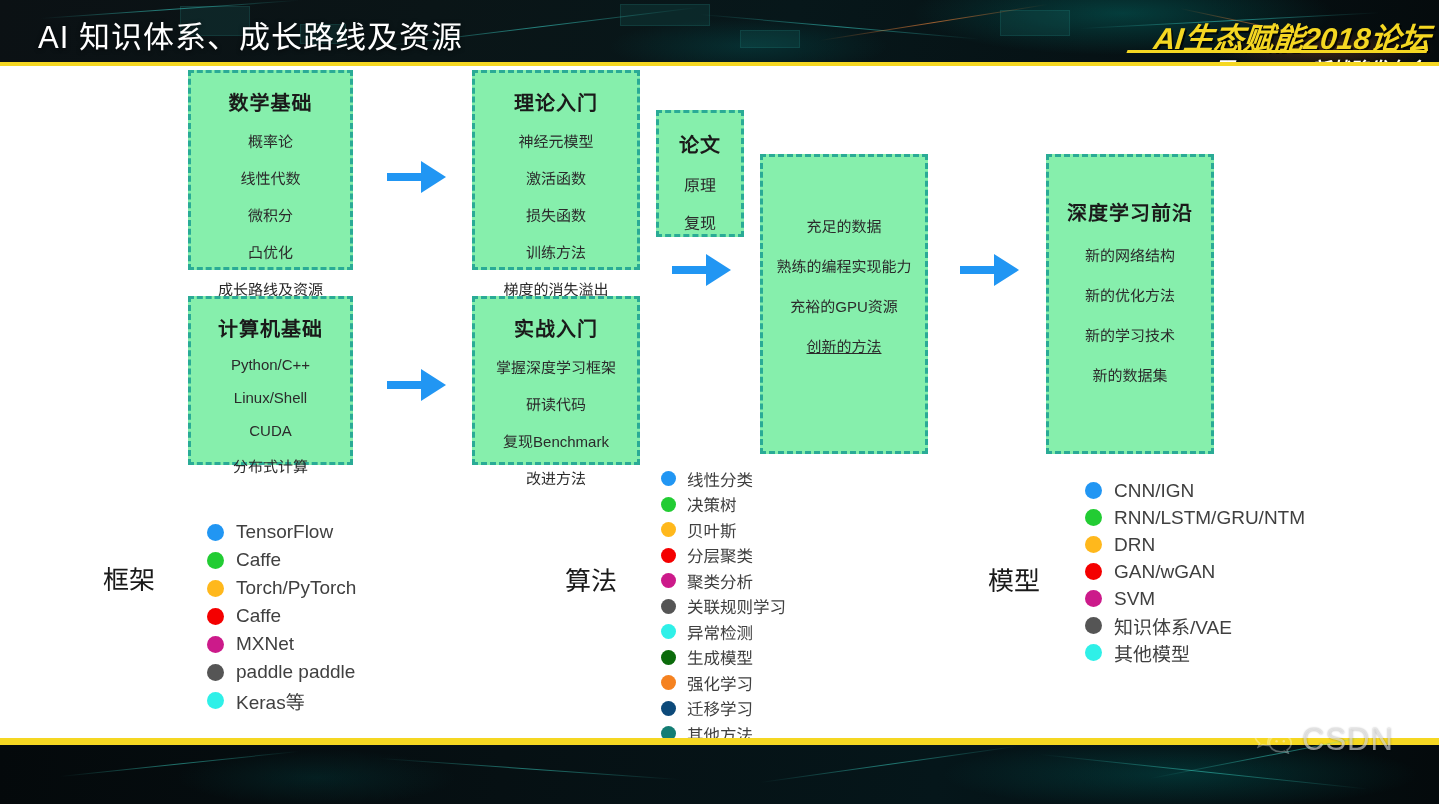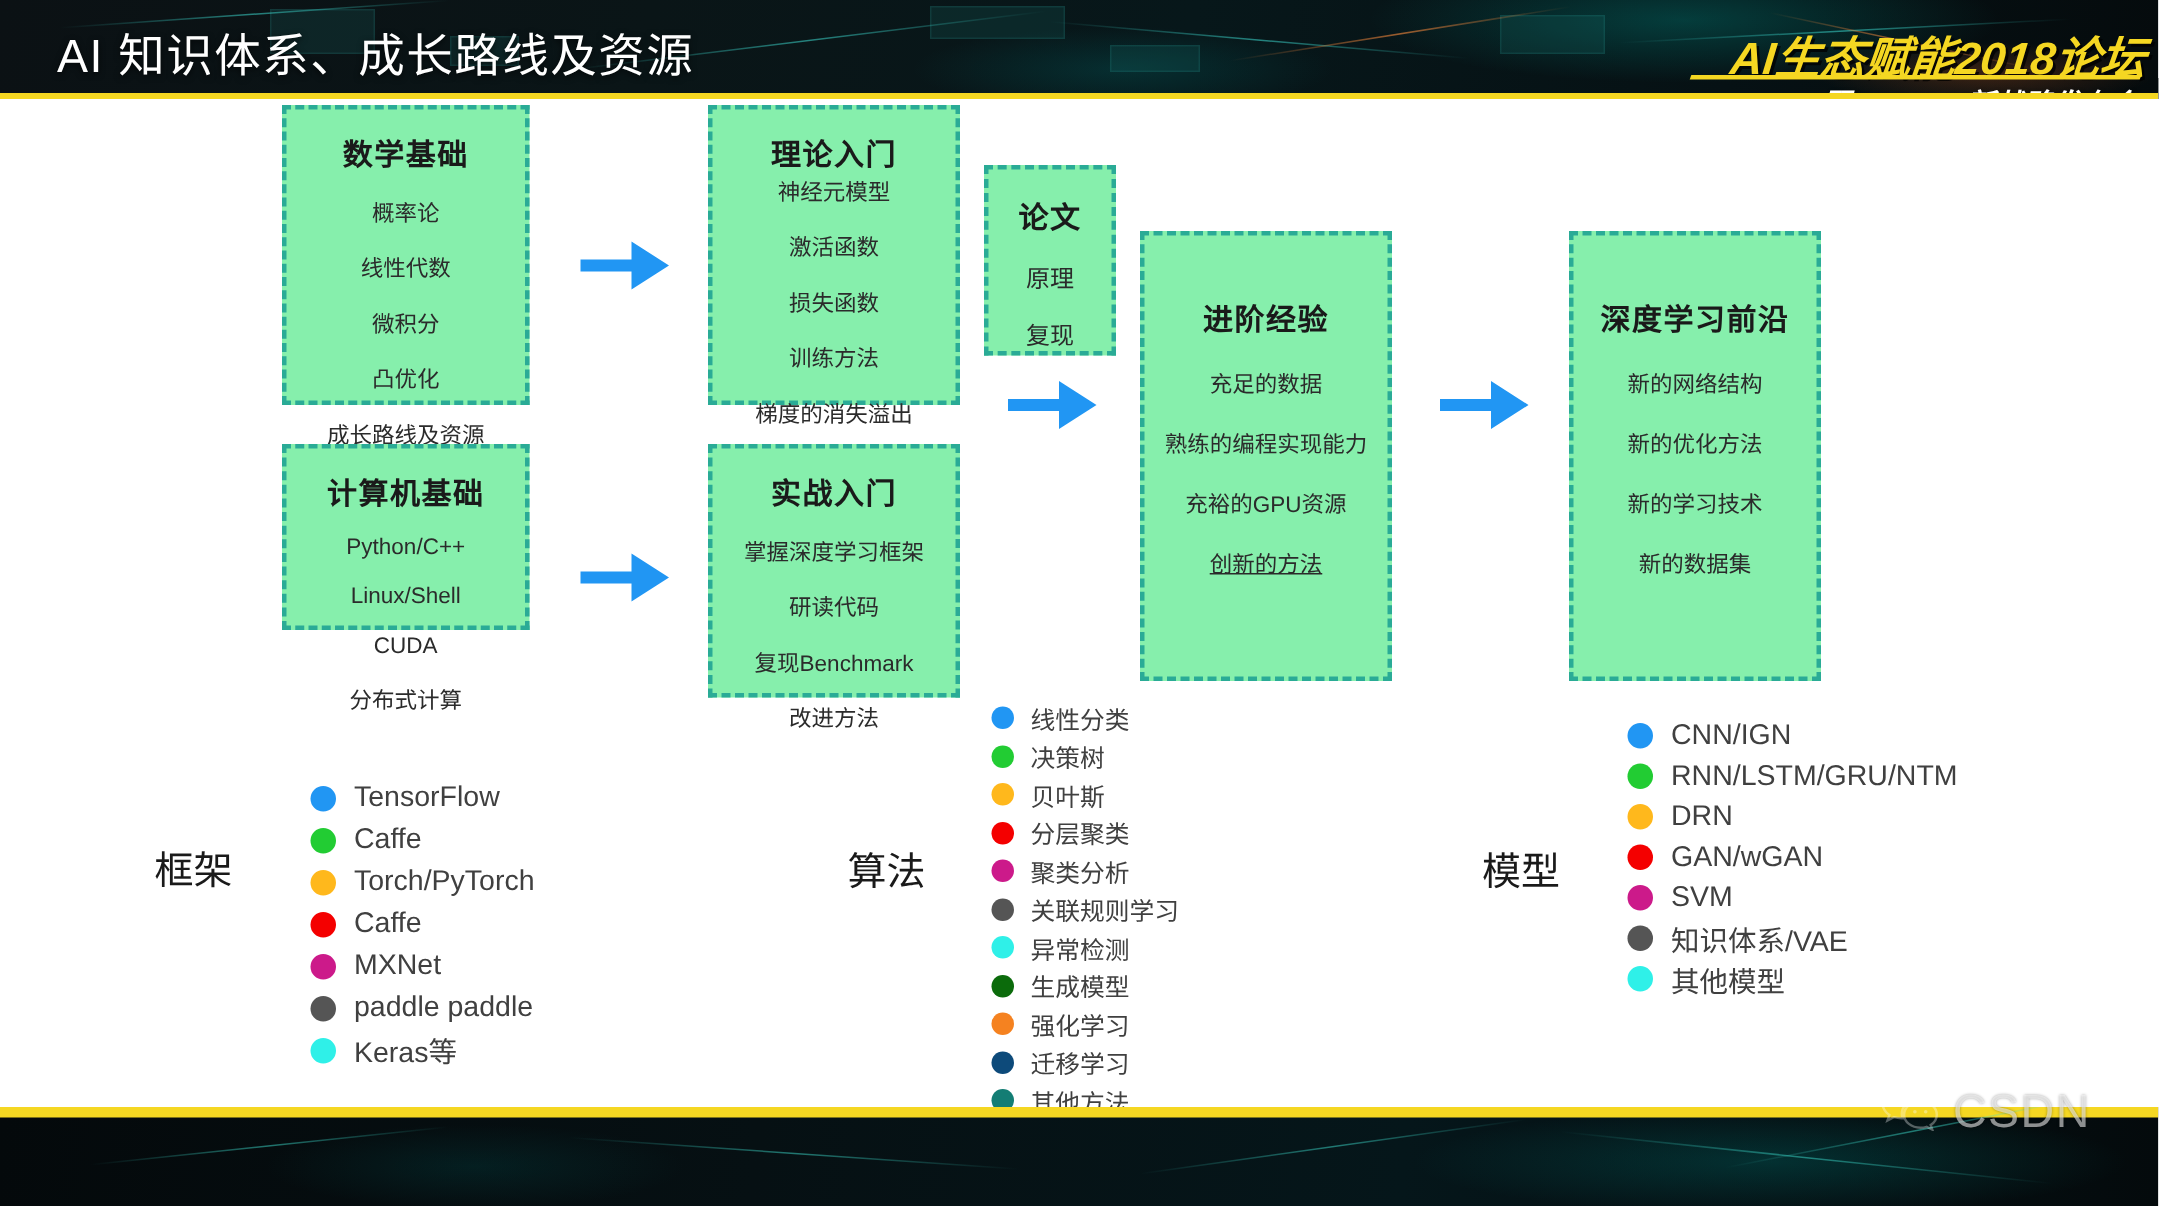--- a/index.html
+++ b/index.html
@@ -255,31 +255,31 @@
 
     <div class="dbox" style="left:188px; top:4px; width:165px; height:200px; padding-top:14px;">
       <div class="dbox-title">数学基础</div>
       <div class="dbox-item" style="margin-top:14px;">概率论</div>
       <div class="dbox-item" style="margin-top:16px;">线性代数</div>
       <div class="dbox-item" style="margin-top:16px;">微积分</div>
       <div class="dbox-item" style="margin-top:16px;">凸优化</div>
       <div class="dbox-item" style="margin-top:16px;">成长路线及资源</div>
     </div>
 
-    <div class="dbox" style="left:188px; top:230px; width:165px; height:124px; padding-top:14px;">
+    <div class="dbox" style="left:188px; top:230px; width:165px; height:169px; padding-top:14px;">
       <div class="dbox-title">计算机基础</div>
       <div class="dbox-item" style="margin-top:14px;">Python/C++</div>
       <div class="dbox-item" style="margin-top:16px;">Linux/Shell</div>
       <div class="dbox-item" style="margin-top:16px;">CUDA</div>
       <div class="dbox-item" style="margin-top:16px;">分布式计算</div>
     </div>
 
     <div class="dbox" style="left:472px; top:4px; width:168px; height:200px; padding-top:14px;">
       <div class="dbox-title">理论入门</div>
-      <div class="dbox-item" style="">神经元模型</div>
+      <div class="dbox-item" style="margin-top:14px;">神经元模型</div>
       <div class="dbox-item" style="margin-top:16px;">激活函数</div>
       <div class="dbox-item" style="margin-top:16px;">损失函数</div>
       <div class="dbox-item" style="margin-top:16px;">训练方法</div>
       <div class="dbox-item" style="margin-top:16px;">梯度的消失溢出</div>
     </div>
 
     <div class="dbox" style="left:472px; top:230px; width:168px; height:169px; padding-top:14px;">
       <div class="dbox-title">实战入门</div>
       <div class="dbox-item" style="margin-top:14px;">掌握深度学习框架</div>
       <div class="dbox-item" style="margin-top:16px;">研读代码</div>
@@ -287,21 +287,20 @@
       <div class="dbox-item" style="margin-top:16px;">改进方法</div>
     </div>
 
     <div class="dbox" style="left:656px; top:44px; width:88px; height:127px; padding-top:16px;">
       <div class="dbox-title">论文</div>
       <div class="dbox-item" style="margin-top:14px; font-size:16px;">原理</div>
       <div class="dbox-item" style="margin-top:14px; font-size:16px;">复现</div>
     </div>
 
     <div class="dbox" style="left:760px; top:88px; width:168px; height:300px; padding-top:40px;">
-      <div class="dbox-title">进阶经验</div>
       <div class="dbox-item" style="margin-top:18px;">充足的数据</div>
       <div class="dbox-item" style="margin-top:19px;">熟练的编程实现能力</div>
       <div class="dbox-item" style="margin-top:19px;">充裕的GPU资源</div>
       <div class="dbox-item" style="margin-top:19px;text-decoration:underline;">创新的方法</div>
     </div>
 
     <div class="dbox" style="left:1046px; top:88px; width:168px; height:300px; padding-top:40px;">
       <div class="dbox-title">深度学习前沿</div>
       <div class="dbox-item" style="margin-top:18px;">新的网络结构</div>
       <div class="dbox-item" style="margin-top:19px;">新的优化方法</div>

